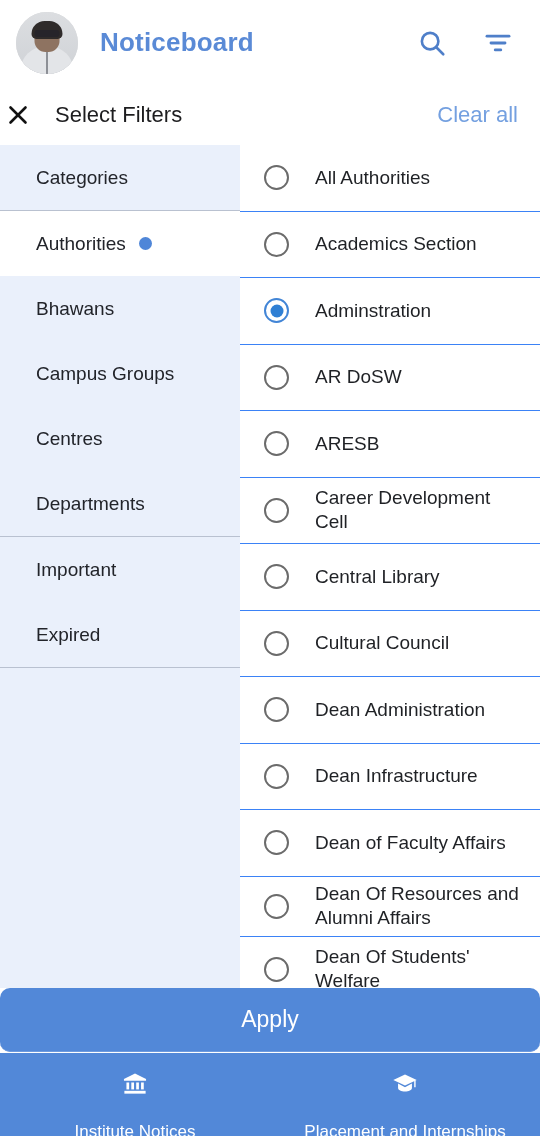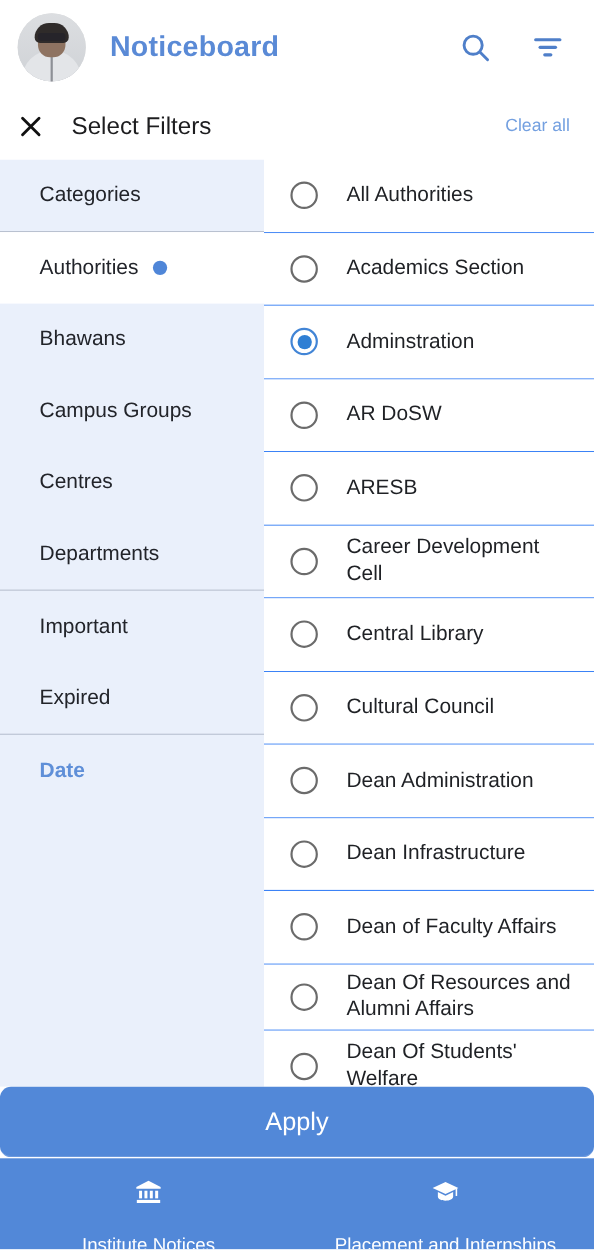--- a/index.html
+++ b/index.html
@@ -112,36 +112,36 @@
 
   
   .filter-header {
     position: absolute;
     top: 85px; left: 0;
     width: 540px;
     height: 60px;
     background: #ffffff;
     display: flex;
     align-items: center;
-    padding: 0 22px 0 13px;
+    padding: 0 22px 0 3px;
   }
   .close-btn {
     width: 30px; height: 30px;
     display: flex; align-items: center; justify-content: center;
     flex: 0 0 auto;
   }
   .filter-title {
     margin-left: 22px;
     font-size: 22px;
     color: #1d1d1f;
     white-space: nowrap;
   }
   .filter-header-spacer { flex: 1 1 auto; }
   .clear-all {
-    font-size: 16px;
+    font-size: 22px;
     color: #74a0e0;
     white-space: nowrap;
   }
 
   
   .body-wrap {
     position: absolute;
     top: 145px; left: 0;
     width: 540px;
     height: 843px;
@@ -356,23 +356,20 @@
       <div class="side-divider"></div>
 
       <div class="side-item">
         <span class="side-label">Important</span>
       </div>
       <div class="side-item">
         <span class="side-label">Expired</span>
       </div>
       <div class="side-divider"></div>
 
-      <div class="side-item accent">
-        <span class="side-label">Date</span>
-      </div>
     </div>
 
     <div class="options">
 
       <div class="option-row">
         <span class="radio"></span>
         <span class="option-label">All Authorities</span>
       </div>
 
       <div class="option-row">

